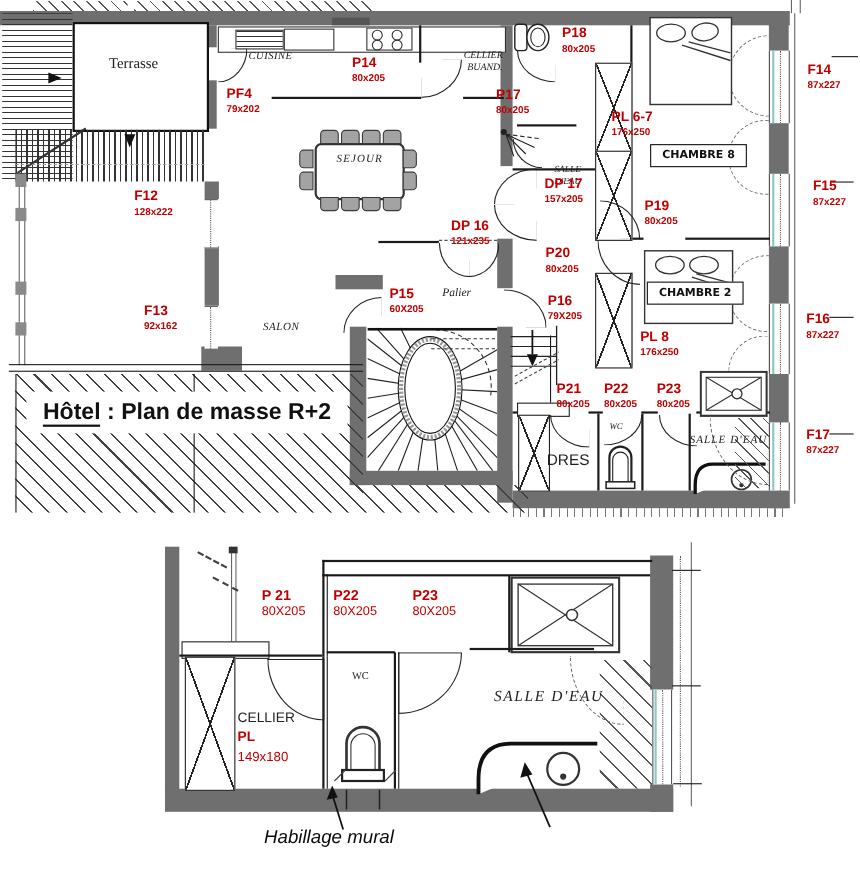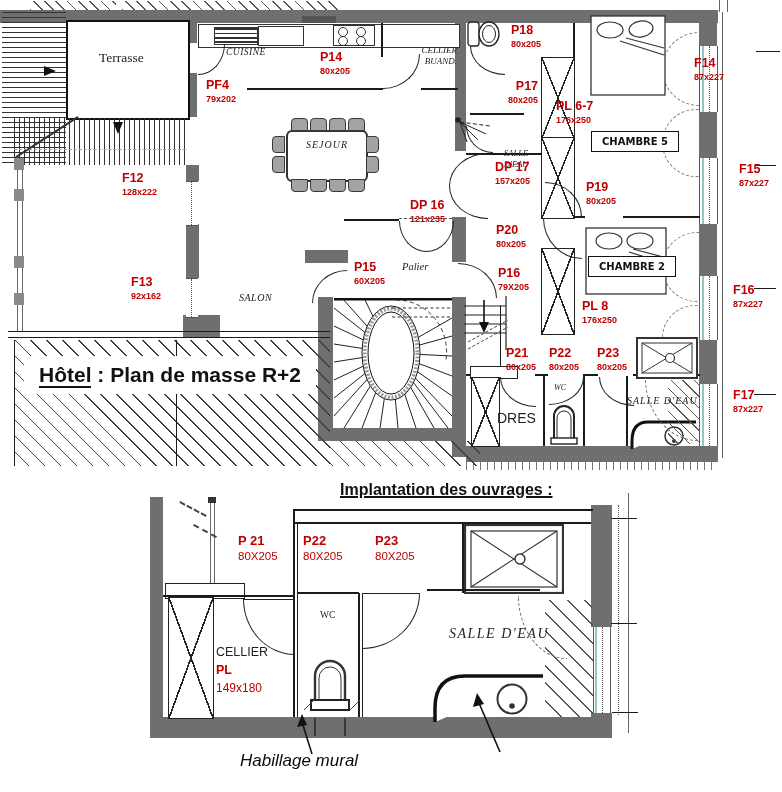--- a/index.html
+++ b/index.html
@@ -274,40 +274,40 @@
 
   <div class="room" style="left:226px;top:47px;font-size:9.5px;letter-spacing:.5px;">CUISINE</div>
   <div class="room" style="left:413px;top:45px;font-size:9px;text-align:right;width:44px;line-height:1.2;"><span>CELLIER</span><br><span>BUAND.</span></div>
   <div class="room" style="left:306px;top:139px;font-size:10px;letter-spacing:1px;">SEJOUR</div>
   <div class="room" style="left:239px;top:292px;font-size:10px;letter-spacing:.5px;">SALON</div>
   <div class="room" style="left:402px;top:261px;font-size:10.5px;">Palier</div>
   <div class="room" style="left:504px;top:118px;font-size:8.5px;line-height:1.25;margin-top:30px;"><span>SALLE</span><br><span>D'EAU</span></div>
   <div class="room" style="left:554px;top:383px;font-size:8px;">WC</div>
   <div class="a" style="left:497px;top:410px;font-size:14px;color:#222;">DRES</div>
   <div class="room" style="left:627px;top:395px;font-size:10px;letter-spacing:1px;">SALLE D'EAU</div>
-  <div class="boxlbl" style="left:591px;top:131px;">CHAMBRE 5</div>
+  <div class="boxlbl" style="left:591px;top:131px;">CHAMBRE 8</div>
   <div class="boxlbl" style="left:588px;top:256px;">CHAMBRE 2</div>
 
   <div class="plbl" style="left:206px;top:78px;">
       <div class="nm">PF4</div>
       <div class="sz">79x202</div>
     </div>
   <div class="plbl" style="left:122px;top:171px;">
       <div class="nm">F12</div>
       <div class="sz">128x222</div>
     </div>
   <div class="plbl" style="left:131px;top:275px;">
       <div class="nm">F13</div>
       <div class="sz">92x162</div>
     </div>
   <div class="plbl" style="left:320px;top:50px;">
       <div class="nm">P14</div>
       <div class="sz">80x205</div>
     </div>
-  <div class="plbl" style="left:508px;top:79px;text-align:right;">
+  <div class="plbl" style="left:451px;top:79px;">
       <div class="nm">P17</div>
       <div class="sz">80x205</div>
     </div>
   <div class="plbl" style="left:511px;top:23px;">
       <div class="nm">P18</div>
       <div class="sz">80x205</div>
     </div>
   <div class="plbl" style="left:556px;top:99px;">
       <div class="nm">PL 6-7</div>
       <div class="sz">176x250</div>
@@ -345,38 +345,37 @@
       <div class="sz">80x205</div>
     </div>
   <div class="plbl" style="left:549px;top:346px;">
       <div class="nm">P22</div>
       <div class="sz">80x205</div>
     </div>
   <div class="plbl" style="left:597px;top:346px;">
       <div class="nm">P23</div>
       <div class="sz">80x205</div>
     </div>
-  <div class="plbl" style="left:694px;top:56px;">
+  <div class="plbl" style="left:734px;top:56px;">
       <div class="nm">F14</div>
       <div class="sz">87x227</div>
     </div>
   <div class="plbl" style="left:739px;top:162px;">
       <div class="nm">F15</div>
       <div class="sz">87x227</div>
     </div>
   <div class="plbl" style="left:733px;top:283px;">
       <div class="nm">F16</div>
       <div class="sz">87x227</div>
     </div>
   <div class="plbl" style="left:733px;top:388px;">
       <div class="nm">F17</div>
       <div class="sz">87x227</div>
     </div>
 
-  <div class="a" style="left:340px;top:481px;font-size:16px;font-weight:bold;text-decoration:underline;text-decoration-thickness:2px;white-space:nowrap;">Implantation des ouvrages :</div>
 
   <div class="wall" style="left:150px;top:497px;width:13px;height:240px;"></div>
   <div class="wall" style="left:150px;top:717px;width:462px;height:21px;"></div>
   <div class="wall" style="left:591px;top:505px;width:21px;height:122px;"></div>
   <div class="wall" style="left:591px;top:713px;width:21px;height:25px;"></div>
 
   <div class="winH" style="left:593px;top:627px;width:16px;height:86px;">
     <div class="teal" style="left:1px;top:0;width:2px;height:86px;"></div>
     <div class="dotV" style="left:8px;top:0;height:86px;"></div>
     </div>

